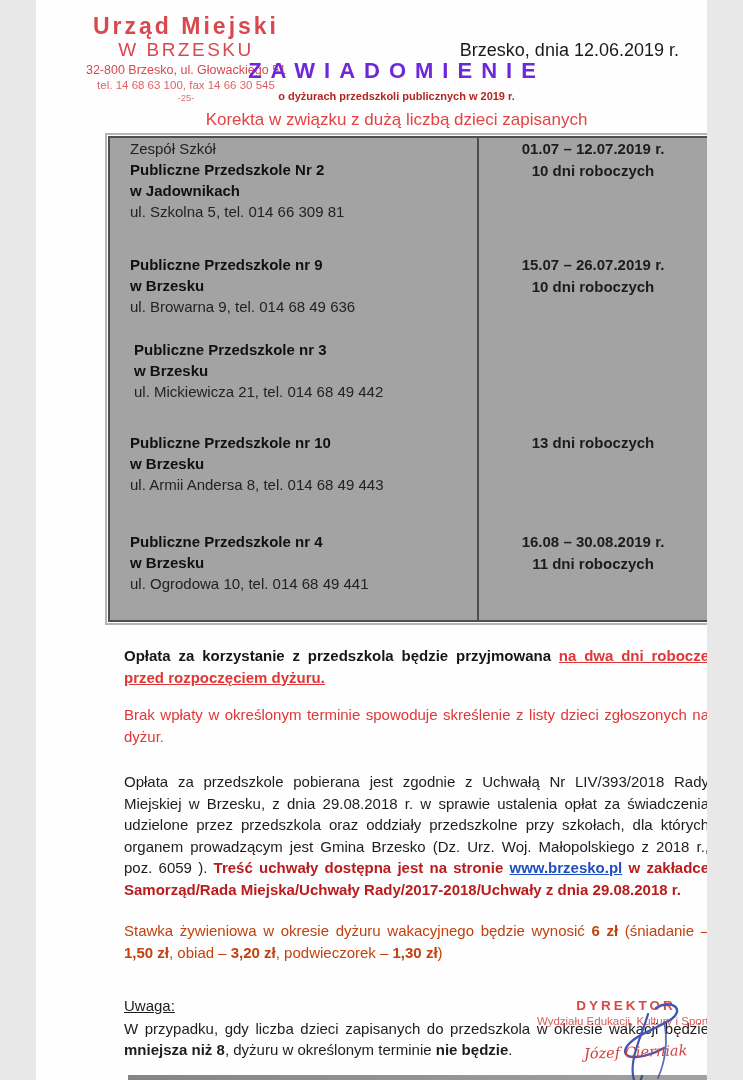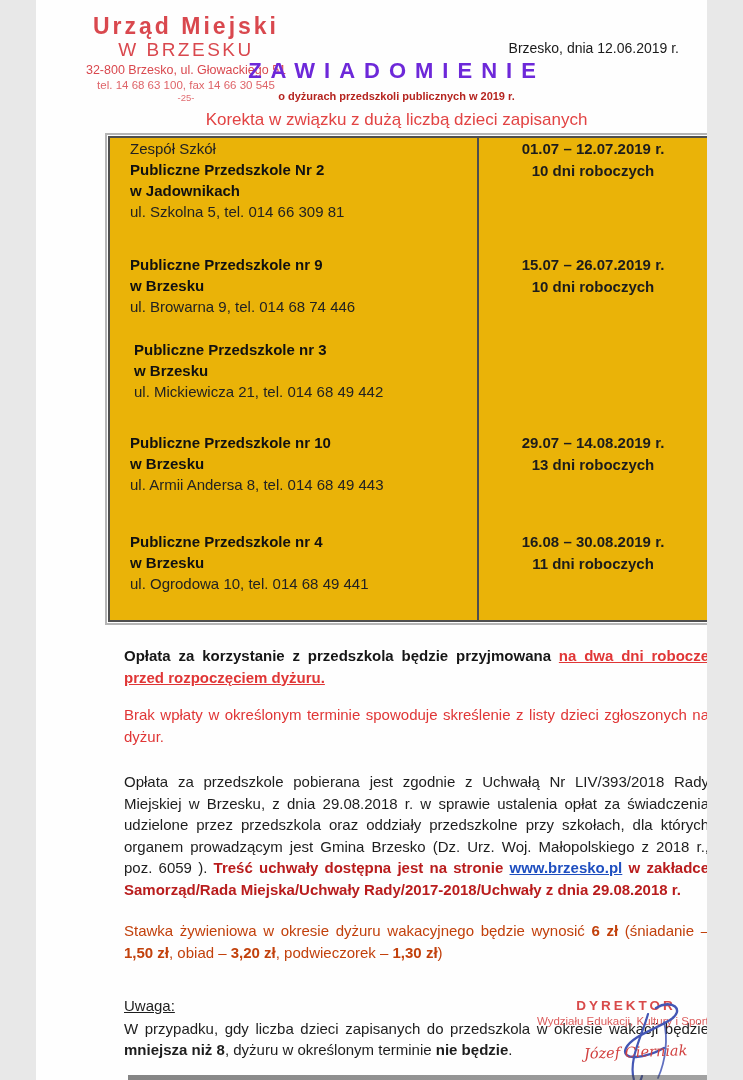--- a/index.html
+++ b/index.html
@@ -21,34 +21,34 @@
 
   
   .stamp{position:absolute;left:36px;top:13px;width:228px;text-align:center;color:var(--stamp-red);}
   .stamp .org{font-size:23px;font-weight:bold;letter-spacing:3px;line-height:26px;}
   .stamp .loc{font-size:19px;letter-spacing:2.5px;line-height:22px;}
   .stamp .addr{font-size:12.5px;line-height:15px;margin-top:2px;}
   .stamp .contact{font-size:11.5px;line-height:14px;opacity:.85;}
   .stamp .code{font-size:9.5px;line-height:12px;opacity:.8;}
 
   
-  .dateline{position:absolute;top:40px;right:28px;font-size:14px;color:#1a1a1a;}
+  .dateline{position:absolute;top:40px;right:28px;font-size:18px;color:#1a1a1a;}
   .title{position:absolute;left:50px;right:0;top:58px;text-align:center;
          font-size:22px;font-weight:bold;letter-spacing:9px;color:#6d28d9;}
   .subtitle{position:absolute;left:50px;right:0;top:90px;text-align:center;
             font-size:11px;font-weight:bold;color:var(--heading-red);}
   .correction{position:absolute;left:50px;right:0;top:110px;text-align:center;
               font-size:17px;color:var(--correction-red);}
 
   
   .table{
     position:absolute;left:72px;top:136px;width:601px;height:486px;
     border:2px solid #4e4e4e;outline:2px solid #b5b5b5;outline-offset:1px;
     display:grid;grid-template-columns:369px 1fr;grid-template-rows:116px 178px 99px 1fr;
-    background:#eab308;
+    background:#a3a3a3;
   }
   .cell{font-size:15px;line-height:21px;}
   .cell.left{border-right:2px solid #4e4e4e;padding-left:20px;}
   .cell.right{text-align:center;font-weight:bold;line-height:22px;padding:0 8px;}
   .fac .name,.fac .loc2{font-weight:bold;color:#111;}
   .fac .pre,.fac .addr2{font-weight:normal;color:#222;}
   .fac2{margin-top:22px;margin-left:4px;}
 
   
   .bodytext{position:absolute;left:88px;top:645px;width:585px;font-size:15px;line-height:21.5px;text-align:justify;}
@@ -106,42 +106,41 @@
     </div>
     <div class="cell right row1">
       <div>01.07 – 12.07.2019 r.</div>
       <div>10 dni roboczych</div>
     </div>
 
     <div class="cell left row2">
       <div class="fac">
         <div class="name">Publiczne Przedszkole nr 9</div>
         <div class="loc2">w Brzesku</div>
-        <div class="addr2">ul. Browarna 9, tel. 014 68 74 446</div>
+        <div class="addr2">ul. Browarna 9, tel. 014 68 49 636</div>
       </div>
       <div class="fac fac2">
         <div class="name">Publiczne Przedszkole nr 3</div>
         <div class="loc2">w Brzesku</div>
         <div class="addr2">ul. Mickiewicza 21, tel. 014 68 49 442</div>
       </div>
     </div>
     <div class="cell right row2">
       <div>15.07 – 26.07.2019 r.</div>
       <div>10 dni roboczych</div>
     </div>
 
     <div class="cell left row3">
       <div class="fac">
         <div class="name">Publiczne Przedszkole nr 10</div>
         <div class="loc2">w Brzesku</div>
         <div class="addr2">ul. Armii Andersa 8, tel. 014 68 49 443</div>
       </div>
     </div>
     <div class="cell right row3">
-      <div>29.07 – 14.08.2019 r.</div>
       <div>13 dni roboczych</div>
     </div>
 
     <div class="cell left row4">
       <div class="fac">
         <div class="name">Publiczne Przedszkole nr 4</div>
         <div class="loc2">w Brzesku</div>
         <div class="addr2">ul. Ogrodowa 10, tel. 014 68 49 441</div>
       </div>
     </div>

